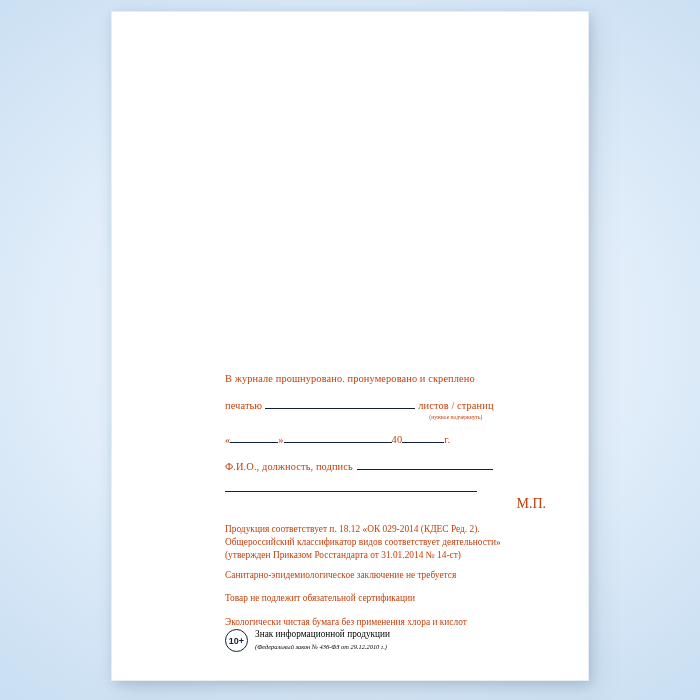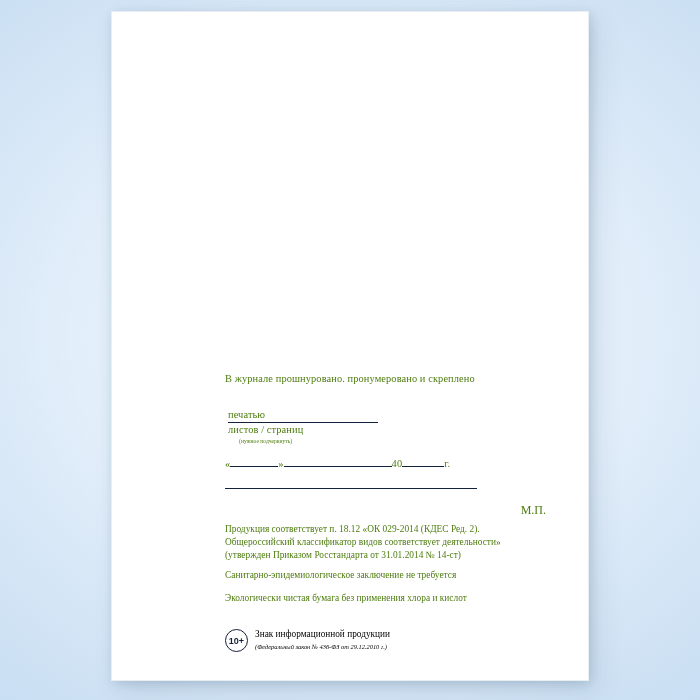--- a/index.html
+++ b/index.html
@@ -42,37 +42,36 @@
     position: absolute;
     left: 0;
     top: 0;
     right: 0;
     bottom: 0;
   }
   .block {
     position: absolute;
     left: 113px;
     right: 24px;
-    color: #4d7c0f;
+    color: #c2410c;
   }
   .line {
     font-size: 10.4px;
     line-height: 14px;
     letter-spacing: 0.1px;
     white-space: nowrap;
   }
 
   
   #cert-block { top: 360px; }
   #cert-line-1 { font-size: 10.4px; }
   #cert-line-2 {
-    margin-top: 22px;
+    margin-top: 13px;
     display: flex;
     align-items: baseline;
-    flex-direction: column;
   }
   .rule {
     display: inline-block;
     border-bottom: 1px solid #14213b;
     height: 0;
     vertical-align: baseline;
   }
   .sub {
     display: block;
     font-size: 5.6px;
@@ -85,24 +84,23 @@
   #cert-line-3 {
     margin-top: 12px;
   }
   #cert-line-4 {
     margin-top: 13px;
   }
   #cert-line-5 {
     margin-top: 8px;
   }
   #mp-line {
-    margin-top: 10px;
     text-align: right;
     padding-right: 18px;
-    font-size: 12px;
+    font-size: 14px;
   }
 
   
   #notes-block { top: 512px; }
   .note {
     font-size: 9.4px;
     line-height: 11.6px;
     margin-bottom: 10px;
   }
   .note.tight { margin-bottom: 1.5px; }
@@ -154,33 +152,37 @@
           <span style="position:relative;">
             <span>листов / страниц</span>
             <span class="sub">(нужное подчеркнуть)</span>
           </span>
         </div>
 
         <div class="line" id="cert-line-3">
           <span>«</span><span class="u" style="width:48px;"></span><span>»</span><span class="u" style="width:108px;"></span><span>40</span><span class="u" style="width:42px;"></span><span>г.</span>
         </div>
 
+        <div class="line" id="cert-line-4">
+          <span>Ф.И.О., должность, подпись</span><span class="u" style="width:136px; margin-left:4px;"></span>
+        </div>
 
         <div class="line" id="cert-line-5">
           <span class="u" style="width:252px;"></span>
         </div>
 
         <div id="mp-line">М.П.</div>
       </div>
 
       <div class="block" id="notes-block">
         <div class="note tight">Продукция соответствует п. 18.12 «ОК 029-2014 (КДЕС Ред. 2).</div>
         <div class="note tight">Общероссийский классификатор видов соответствует деятельности»</div>
         <div class="note it" style="margin-bottom:8px;">(утвержден Приказом Росстандарта от 31.01.2014 № 14-ст)</div>
         <div class="note" style="margin-bottom:12px;">Санитарно-эпидемиологическое заключение не требуется</div>
+        <div class="note" style="margin-bottom:12px;">Товар не подлежит обязательной сертификации</div>
         <div class="note" style="margin-bottom:0;">Экологически чистая бумага без применения хлора и кислот</div>
       </div>
 
       <div id="age-row">
         <div class="age-badge">10+</div>
         <div class="age-texts">
           <div class="age-title">Знак информационной продукции</div>
           <div class="age-sub">(Федеральный закон № 436-ФЗ от 29.12.2010 г.)</div>
         </div>
       </div>

